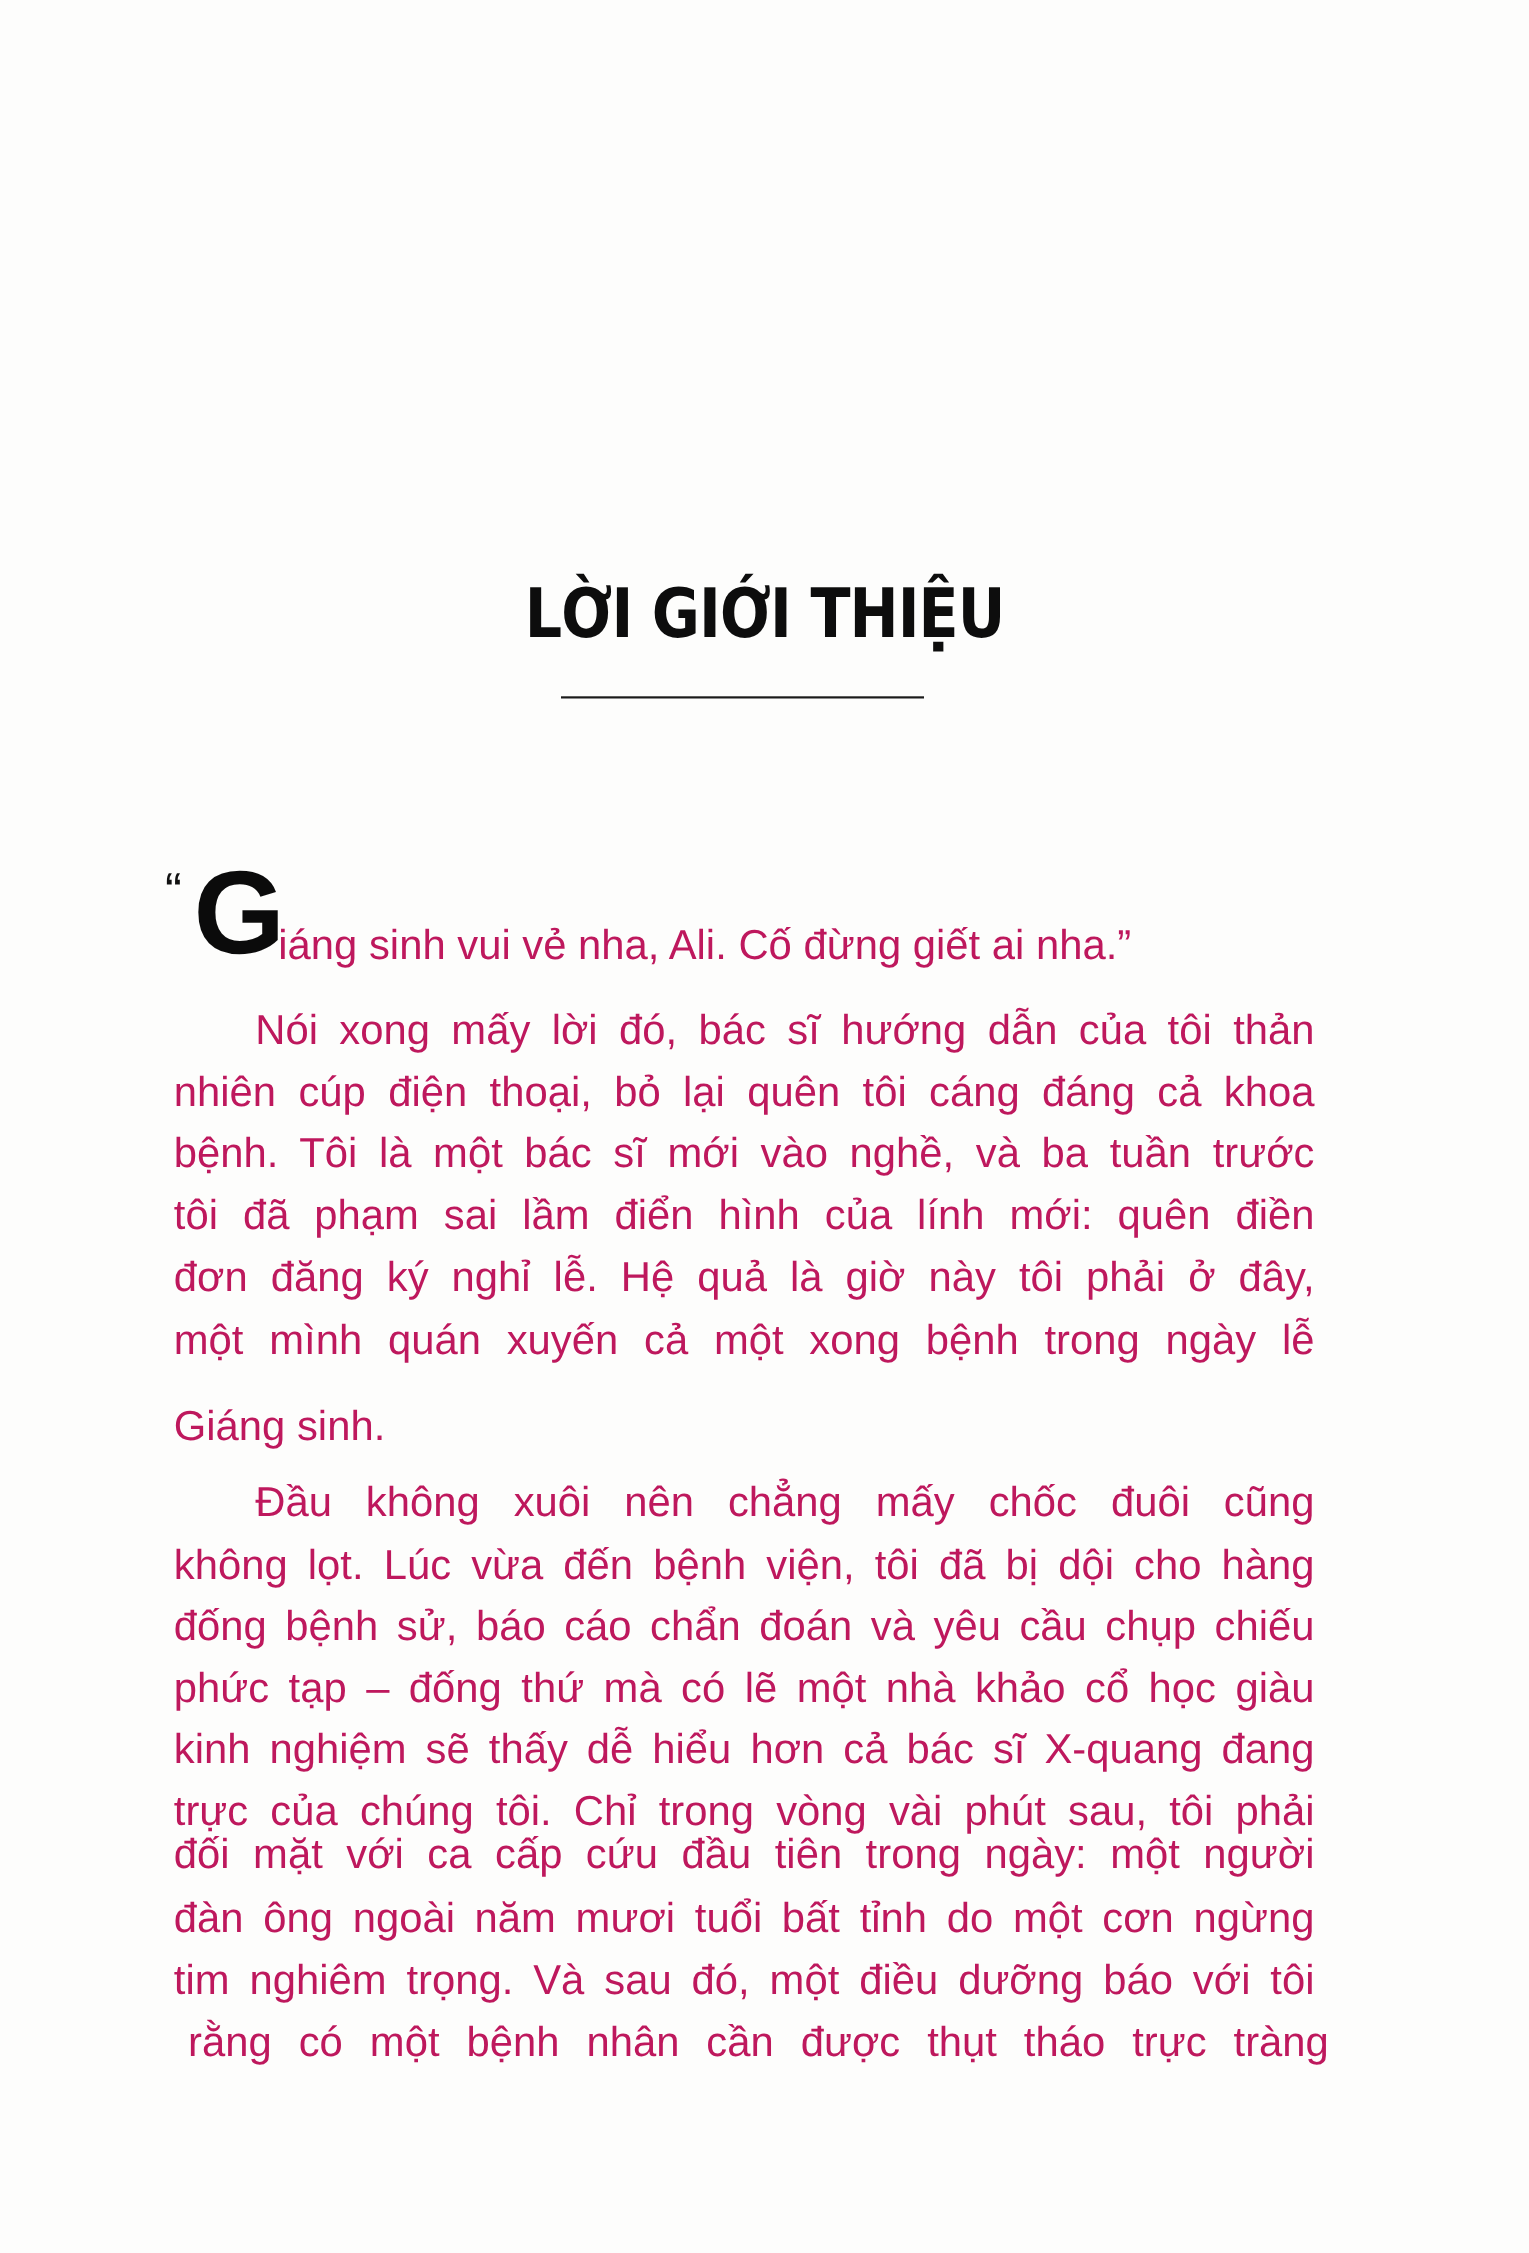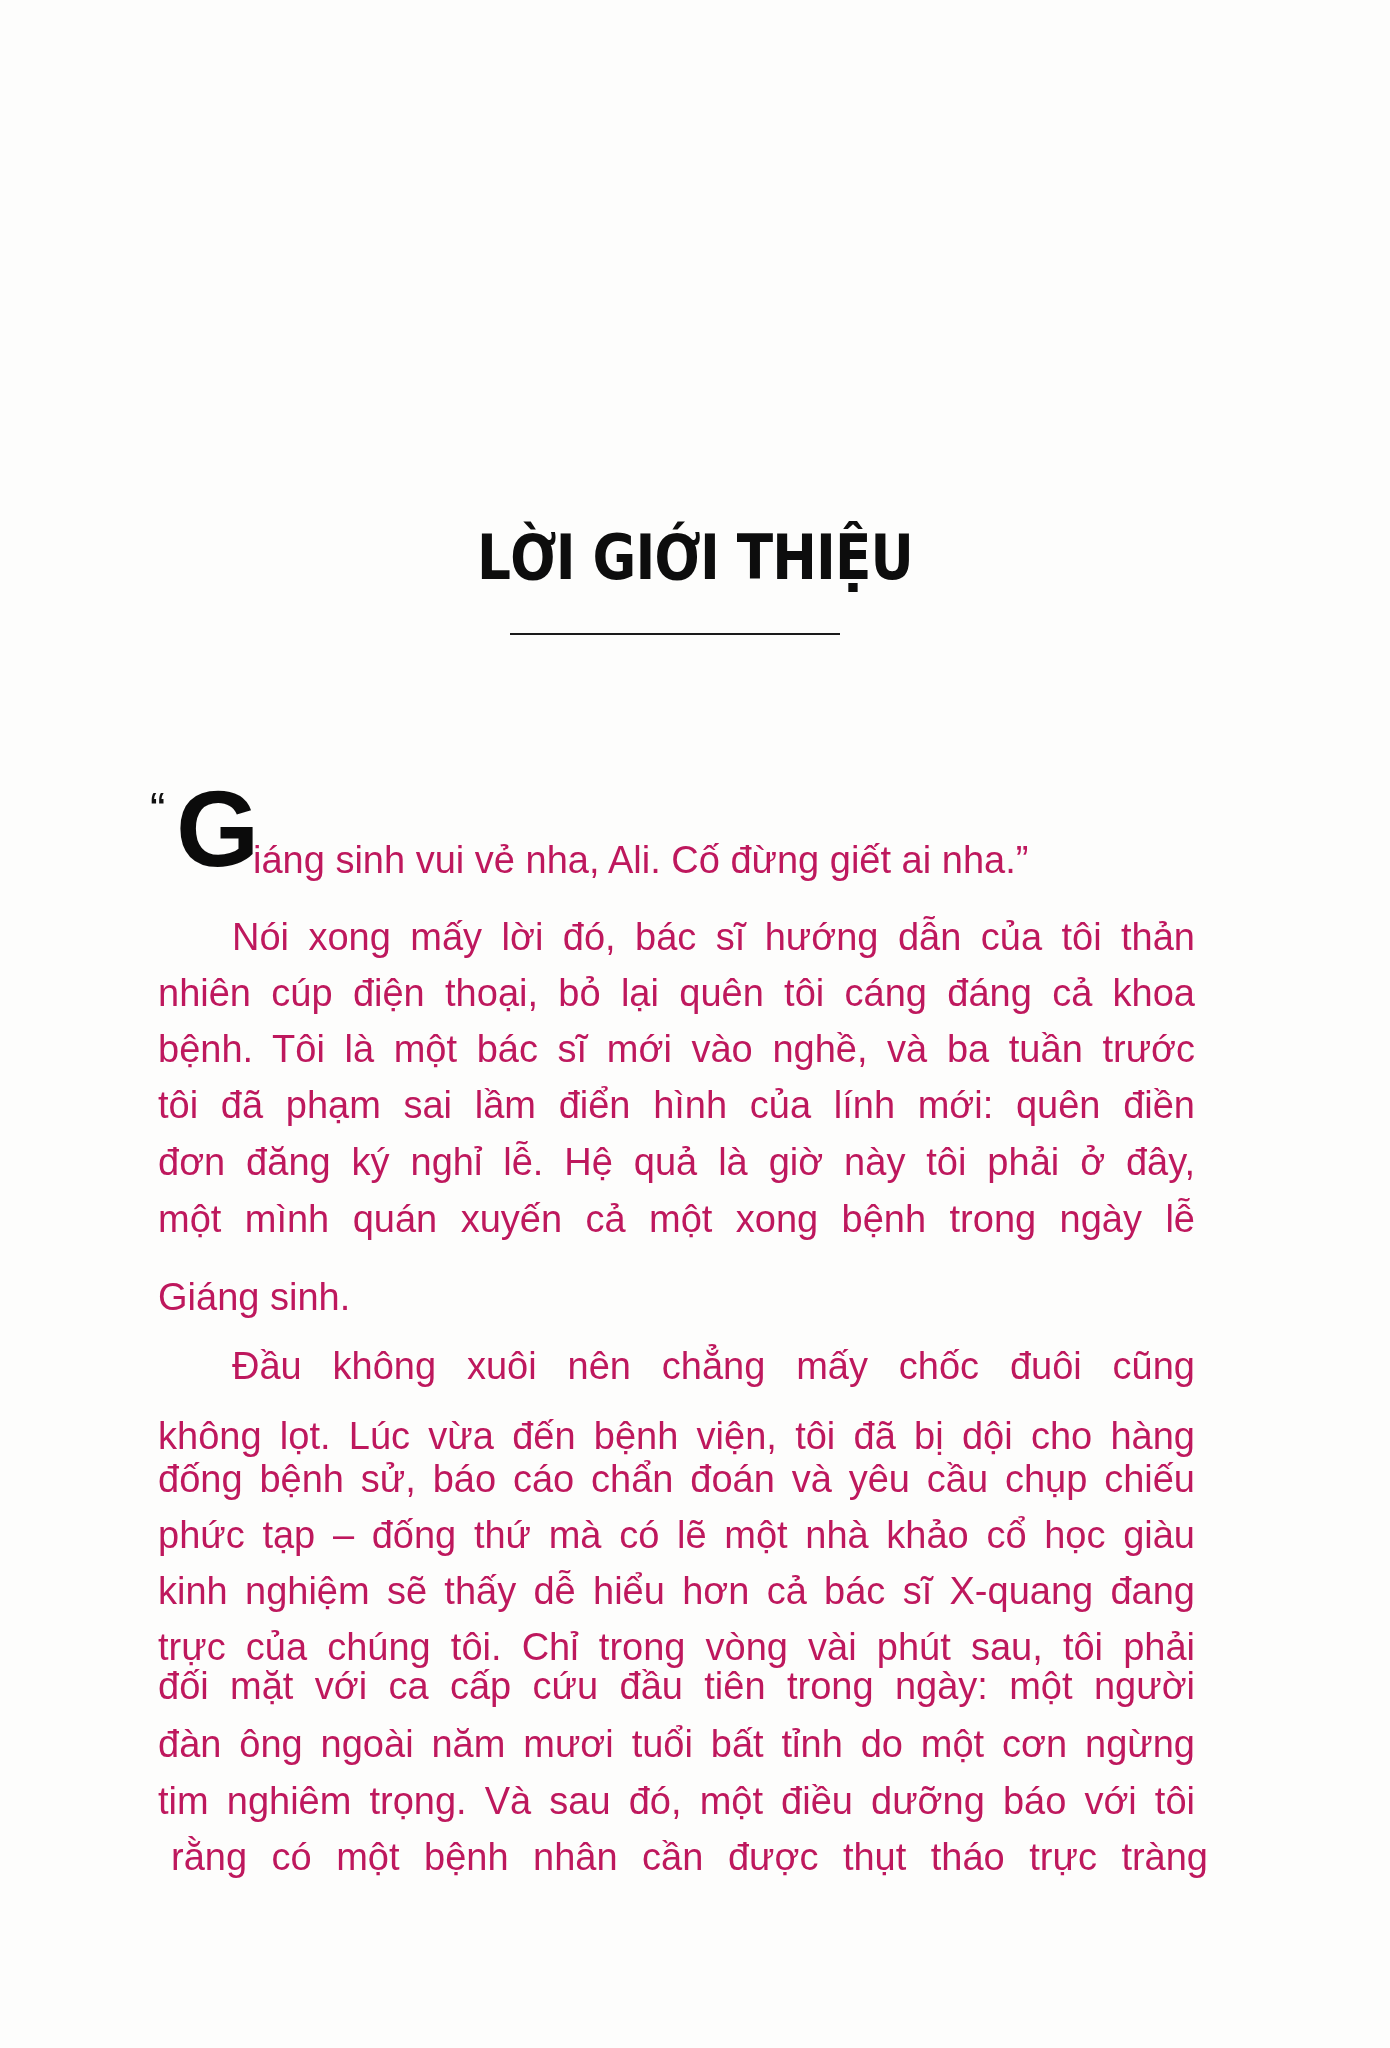--- a/index.html
+++ b/index.html
@@ -57,21 +57,21 @@
     <div class="line" style="top:973px;">nhiên cúp điện thoại, bỏ lại quên tôi cáng đáng cả khoa</div>
     <div class="line" style="top:1029px;">bệnh. Tôi là một bác sĩ mới vào nghề, và ba tuần trước</div>
     <div class="line" style="top:1085px;">tôi đã phạm sai lầm điển hình của lính mới: quên điền</div>
     <div class="line" style="top:1142px;">đơn đăng ký nghỉ lễ. Hệ quả là giờ này tôi phải ở đây,</div>
     <div class="line" style="top:1199px;">một mình quán xuyến cả một xong bệnh trong ngày lễ</div>
     <div class="line last" style="top:1256px;">Giáng sinh.</div>
   </div>
 
   <div>
     <div class="line indent" style="top:1346px;">Đầu không xuôi nên chẳng mấy chốc đuôi cũng</div>
-    <div class="line" style="top:1403px;margin-top:13px;">không lọt. Lúc vừa đến bệnh viện, tôi đã bị dội cho hàng</div>
+    <div class="line" style="top:1403px;">không lọt. Lúc vừa đến bệnh viện, tôi đã bị dội cho hàng</div>
     <div class="line" style="top:1459px;">đống bệnh sử, báo cáo chẩn đoán và yêu cầu chụp chiếu</div>
     <div class="line" style="top:1515px;">phức tạp – đống thứ mà có lẽ một nhà khảo cổ học giàu</div>
     <div class="line" style="top:1571px;">kinh nghiệm sẽ thấy dễ hiểu hơn cả bác sĩ X-quang đang</div>
     <div class="line" style="top:1627px;">trực của chúng tôi. Chỉ trong vòng vài phút sau, tôi phải</div>
     <div class="line" style="top:1666px;">đối mặt với ca cấp cứu đầu tiên trong ngày: một người</div>
     <div class="line" style="top:1724px;">đàn ông ngoài năm mươi tuổi bất tỉnh do một cơn ngừng</div>
     <div class="line" style="top:1781px;">tim nghiêm trọng. Và sau đó, một điều dưỡng báo với tôi</div>
     <div class="line" style="top:1837px;margin-left:13px;">rằng có một bệnh nhân cần được thụt tháo trực tràng</div>
   </div>
 </div>

